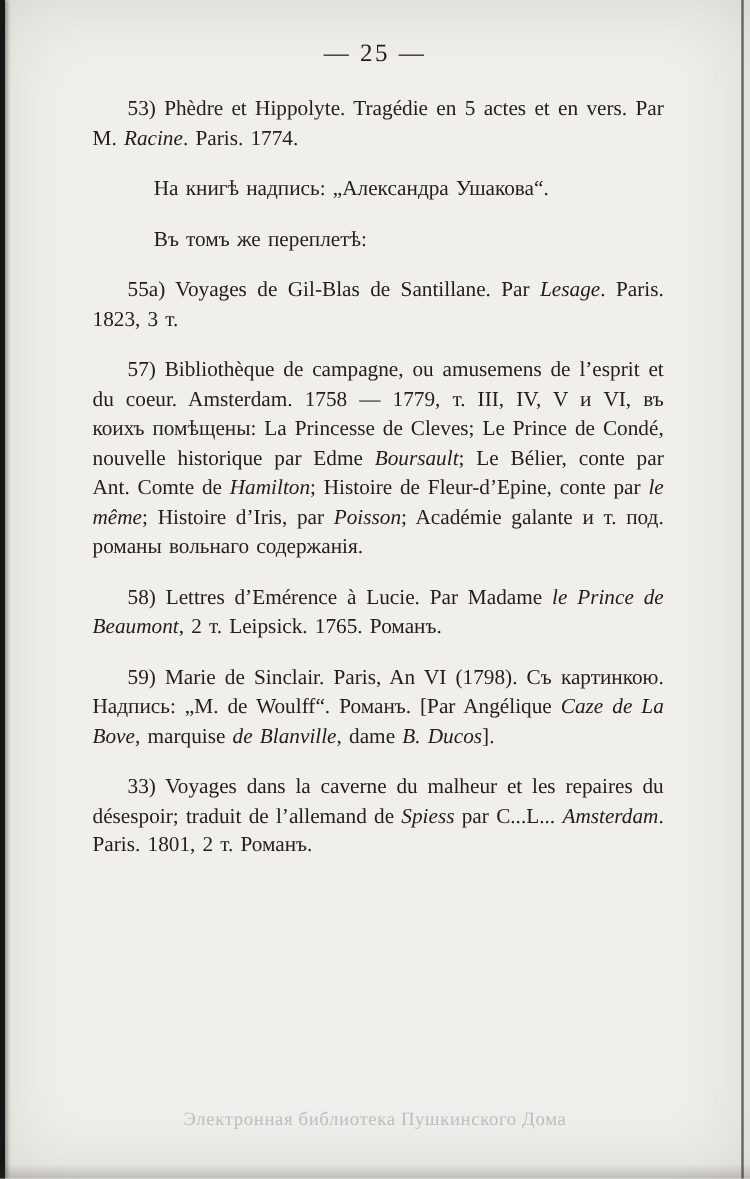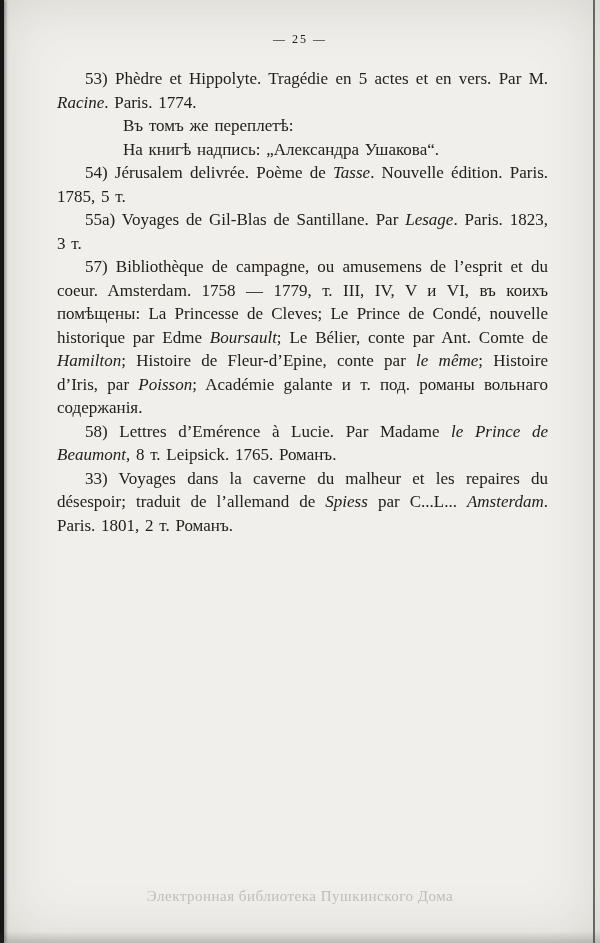--- a/index.html
+++ b/index.html
@@ -25,31 +25,31 @@
     background: #4a4a46;
     opacity: .8;
   }
   .bottom-shadow {
     position: absolute; left: 0; right: 0; bottom: 0; height: 12px;
     background: linear-gradient(to bottom, rgba(0,0,0,0), rgba(60,55,45,0.22));
   }
   .header {
     margin-top: 32px;
     text-align: center;
-    font-size: 12px;
+    font-size: 20px;
     letter-spacing: 2px;
   }
   .text {
     margin: 20px 52px 0 57px;
     text-align: justify;
     font-size: 17px;
     line-height: 23.5px;
     word-spacing: 1.5px;
   }
-  .para { margin: 0; text-indent: 28px; }
+  .para { margin: 17px; text-indent: 28px; }
   .para.note { margin-left: 40px; text-indent: 26px; }
   .it { font-style: italic; }
   .watermark {
     position: absolute; left: 0; right: 0; bottom: 38px;
     text-align: center;
     font-size: 15px;
     color: var(--watermark, #bdbdbd);
     letter-spacing: 0.5px;
   }
 </style>
@@ -57,25 +57,25 @@
 <body>
 
 <div class="page">
   <div class="edge-left"></div>
   <div class="edge-right"></div>
 
   <div class="header">— 25 —</div>
 
   <div class="text">
       <p class="para item"><span>53) Phèdre et Hippolyte. Tragédie en 5 actes et en vers. Par M. </span><span class="it">Racine</span><span>. Paris. 1774.</span></p>
+      <p class="para note"><span>На книгѣ надпись: „Александра Ушакова“.</span></p>
       <p class="para note"><span>Въ томъ же переплетѣ:</span></p>
-      <p class="para note"><span>На книгѣ надпись: „Александра Ушакова“.</span></p>
-      <p class="para item"><span>54) Jérusalem delivrée. Poème de </span><span class="it">Tasse</span><span>. Nouvelle édition. Paris. 1785, 5 т.</span></p>
       <p class="para item"><span>55a) Voyages de Gil-Blas de Santillane. Par </span><span class="it">Lesage</span><span>. Paris. 1823, 3 т.</span></p>
       <p class="para item"><span>57) Bibliothèque de campagne, ou amusemens de l’esprit et du coeur. Amsterdam. 1758 — 1779, т. III, IV, V и VI, въ коихъ помѣщены: La Princesse de Cleves; Le Prince de Condé, nouvelle historique par Edme </span><span class="it">Boursault</span><span>; Le Bélier, conte par Ant. Comte de </span><span class="it">Hamilton</span><span>; Histoire de Fleur-d’Epine, conte par </span><span class="it">le même</span><span>; Histoire d’Iris, par </span><span class="it">Poisson</span><span>; Académie galante и т. под. романы вольнаго содержанія.</span></p>
-      <p class="para item"><span>58) Lettres d’Emérence à Lucie. Par Madame </span><span class="it">le Prince de Beaumont</span><span>, 8 т. Leipsick. 1765. Романъ.</span></p>
+      <p class="para item"><span>58) Lettres d’Emérence à Lucie. Par Madame </span><span class="it">le Prince de Beaumont</span><span>, 2 т. Leipsick. 1765. Романъ.</span></p>
+      <p class="para item"><span>59) Marie de Sinclair. Paris, An VI (1798). Съ картинкою. Надпись: „M. de Woulff“. Романъ. [Par Angélique </span><span class="it">Caze de La Bove,</span><span> marquise </span><span class="it">de Blanville</span><span>, dame </span><span class="it">B. Ducos</span><span>].</span></p>
       <p class="para item"><span>33) Voyages dans la caverne du malheur et les repaires du désespoir; traduit de l’allemand de </span><span class="it">Spiess</span><span> par C...L... </span><span class="it">Amsterdam</span><span>. Paris. 1801, 2 т. Романъ.</span></p>
     </div>
 
   <div class="watermark">Электронная библиотека Пушкинского Дома</div>
 
   <div class="bottom-shadow"></div>
 </div>
 
 </body></html>

